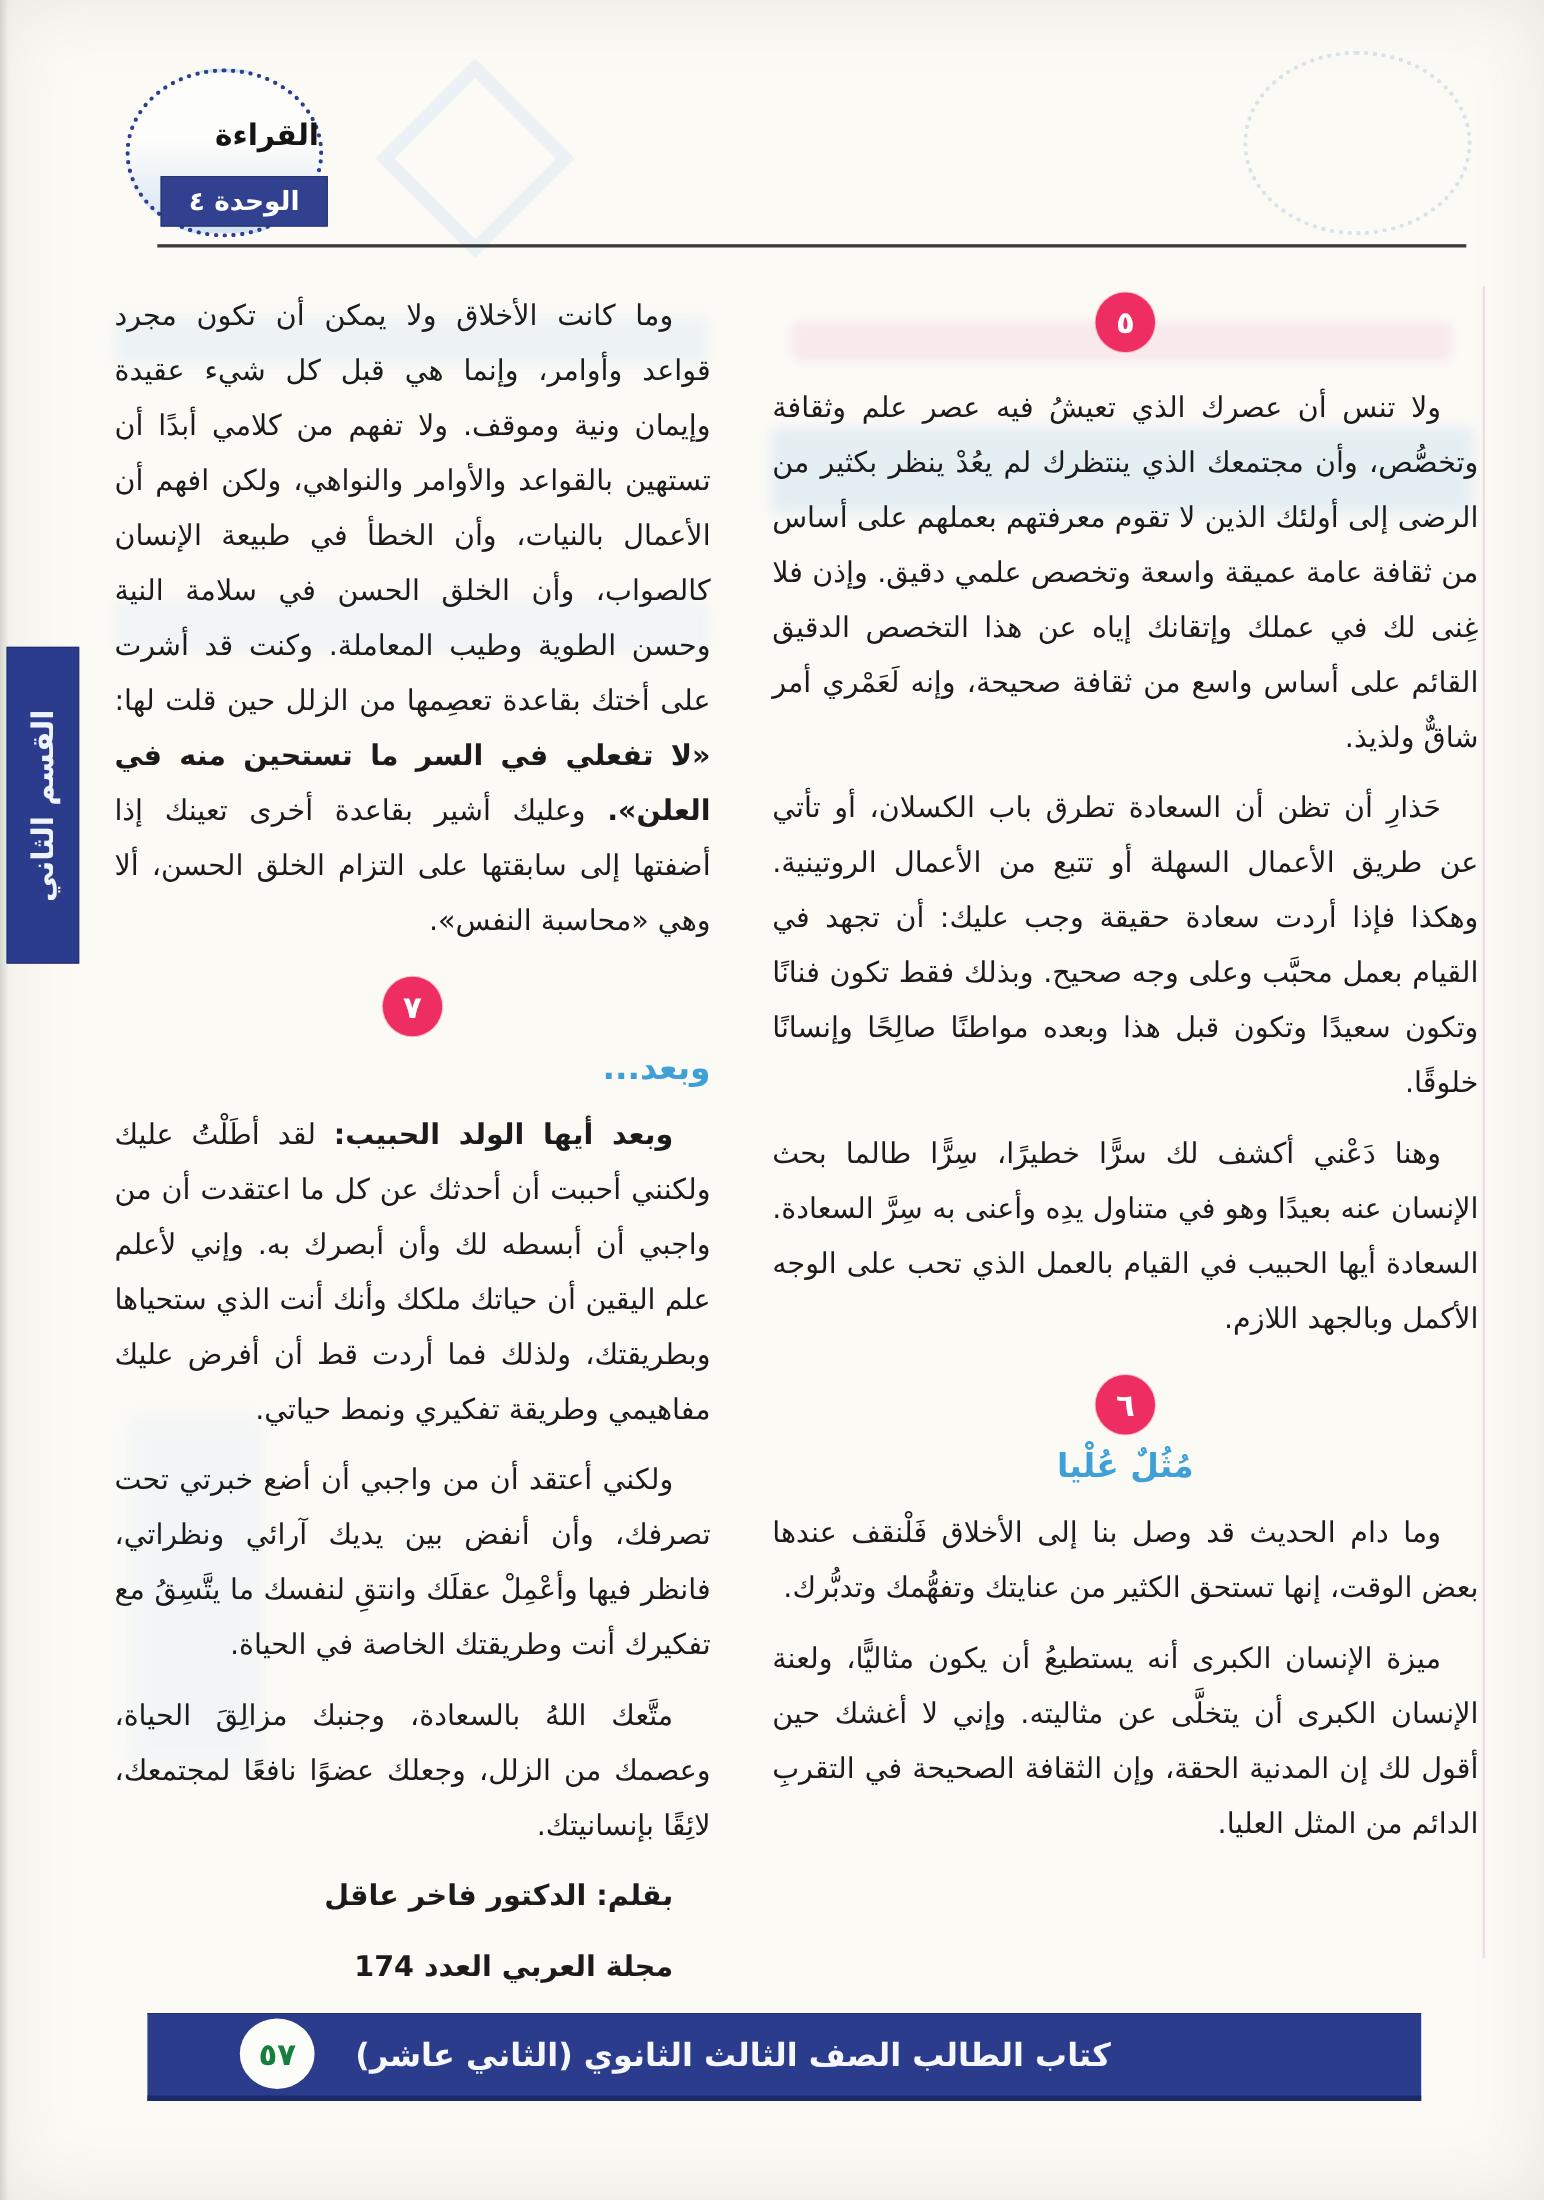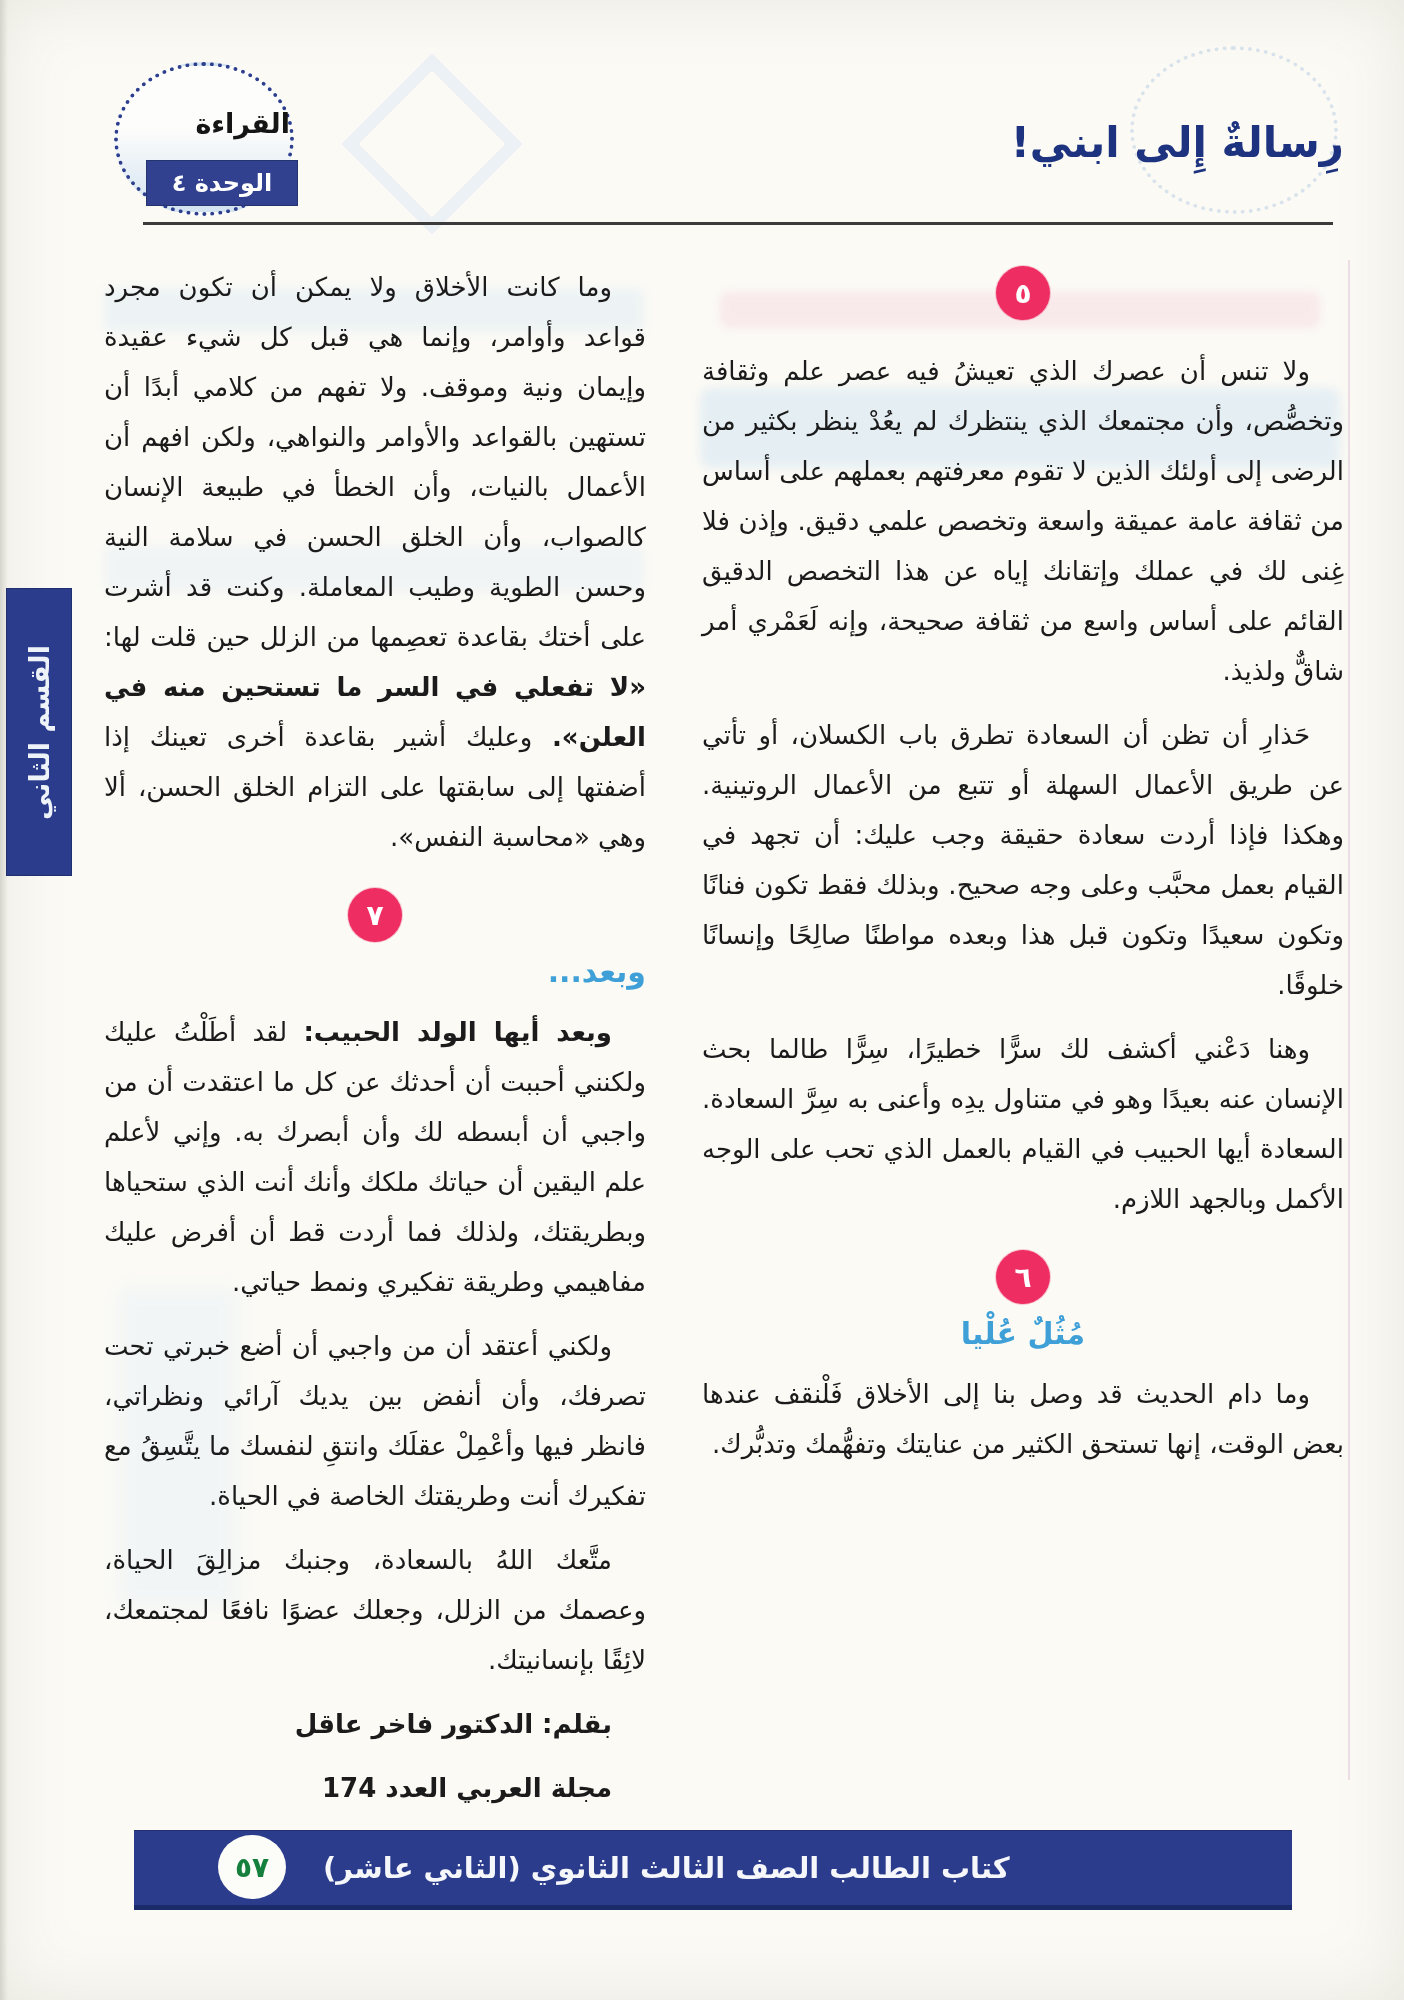--- a/index.html
+++ b/index.html
@@ -118,35 +118,35 @@
   <div class="ghost g7"></div>
   <div class="ghost g8"></div>
   <div class="ghost g9"></div>
 
   <div class="badge-circle">
     <div class="badge-label">القراءة</div>
   </div>
   <div class="unit-box">
     <span>الوحدة ٤</span>
   </div>
-  <h1 class="page-title">رِسالةٌ إِلى ابني!</h1>
   <div class="header-rule"></div>
 
   <div class="side-tab">
     <span>القسم الثاني</span>
   </div>
 
   <section class="col col-right">
     <div class="marker">٥</div>
     <p>ولا تنس أن عصرك الذي تعيشُ فيه عصر علم وثقافة وتخصُّص، وأن مجتمعك الذي ينتظرك لم يعُدْ ينظر بكثير من الرضى إلى أولئك الذين لا تقوم معرفتهم بعملهم على أساس من ثقافة عامة عميقة واسعة وتخصص علمي دقيق. وإذن فلا غِنى لك في عملك وإتقانك إياه عن هذا التخصص الدقيق القائم على أساس واسع من ثقافة صحيحة، وإنه لَعَمْري أمر شاقٌّ ولذيذ.</p>
     <p>حَذارِ أن تظن أن السعادة تطرق باب الكسلان، أو تأتي عن طريق الأعمال السهلة أو تتبع من الأعمال الروتينية. وهكذا فإذا أردت سعادة حقيقة وجب عليك: أن تجهد في القيام بعمل محبَّب وعلى وجه صحيح. وبذلك فقط تكون فنانًا وتكون سعيدًا وتكون قبل هذا وبعده مواطنًا صالِحًا وإنسانًا خلوقًا.</p>
     <p>وهنا دَعْني أكشف لك سرًّا خطيرًا، سِرًّا طالما بحث الإنسان عنه بعيدًا وهو في متناول يدِه وأعنى به سِرَّ السعادة. السعادة أيها الحبيب في القيام بالعمل الذي تحب على الوجه الأكمل وبالجهد اللازم.</p>
     <div class="marker mid">٦</div>
     <div class="h-blue h-center">مُثُلٌ عُلْيا</div>
     <p>وما دام الحديث قد وصل بنا إلى الأخلاق فَلْنقف عندها بعض الوقت، إنها تستحق الكثير من عنايتك وتفهُّمك وتدبُّرك.</p>
+    <p>ميزة الإنسان الكبرى أنه يستطيعُ أن يكون مثاليًّا، ولعنة الإنسان الكبرى أن يتخلَّى عن مثاليته. وإني لا أغشك حين أقول لك إن المدنية الحقة، وإن الثقافة الصحيحة في التقربِ الدائم من المثل العليا.</p>
   </section>
 
   <section class="col col-left">
     <p><span>وما كانت الأخلاق ولا يمكن أن تكون مجرد قواعد وأوامر، وإنما هي قبل كل شيء عقيدة وإيمان ونية وموقف. ولا تفهم من كلامي أبدًا أن تستهين بالقواعد والأوامر والنواهي، ولكن افهم أن الأعمال بالنيات، وأن الخطأ في طبيعة الإنسان كالصواب، وأن الخلق الحسن في سلامة النية وحسن الطوية وطيب المعاملة. وكنت قد أشرت على أختك بقاعدة تعصِمها من الزلل حين قلت لها: </span><span class="quote">«لا تفعلي في السر ما تستحين منه في العلن».</span><span> وعليك أشير بقاعدة أخرى تعينك إذا أضفتها إلى سابقتها على التزام الخلق الحسن، ألا وهي «محاسبة النفس».</span></p>
     <div class="marker mid">٧</div>
     <div class="h-blue h-right">وبعد...</div>
     <p><span class="lead">وبعد أيها الولد الحبيب:</span><span> لقد أطَلْتُ عليك ولكنني أحببت أن أحدثك عن كل ما اعتقدت أن من واجبي أن أبسطه لك وأن أبصرك به. وإني لأعلم علم اليقين أن حياتك ملكك وأنك أنت الذي ستحياها وبطريقتك، ولذلك فما أردت قط أن أفرض عليك مفاهيمي وطريقة تفكيري ونمط حياتي.</span></p>
     <p>ولكني أعتقد أن من واجبي أن أضع خبرتي تحت تصرفك، وأن أنفض بين يديك آرائي ونظراتي، فانظر فيها وأعْمِلْ عقلَك وانتقِ لنفسك ما يتَّسِقُ مع تفكيرك أنت وطريقتك الخاصة في الحياة.</p>
     <p>متَّعك اللهُ بالسعادة، وجنبك مزالِقَ الحياة، وعصمك من الزلل، وجعلك عضوًا نافعًا لمجتمعك، لائِقًا بإنسانيتك.</p>
     <p class="byline">بقلم: الدكتور فاخر عاقل</p>

